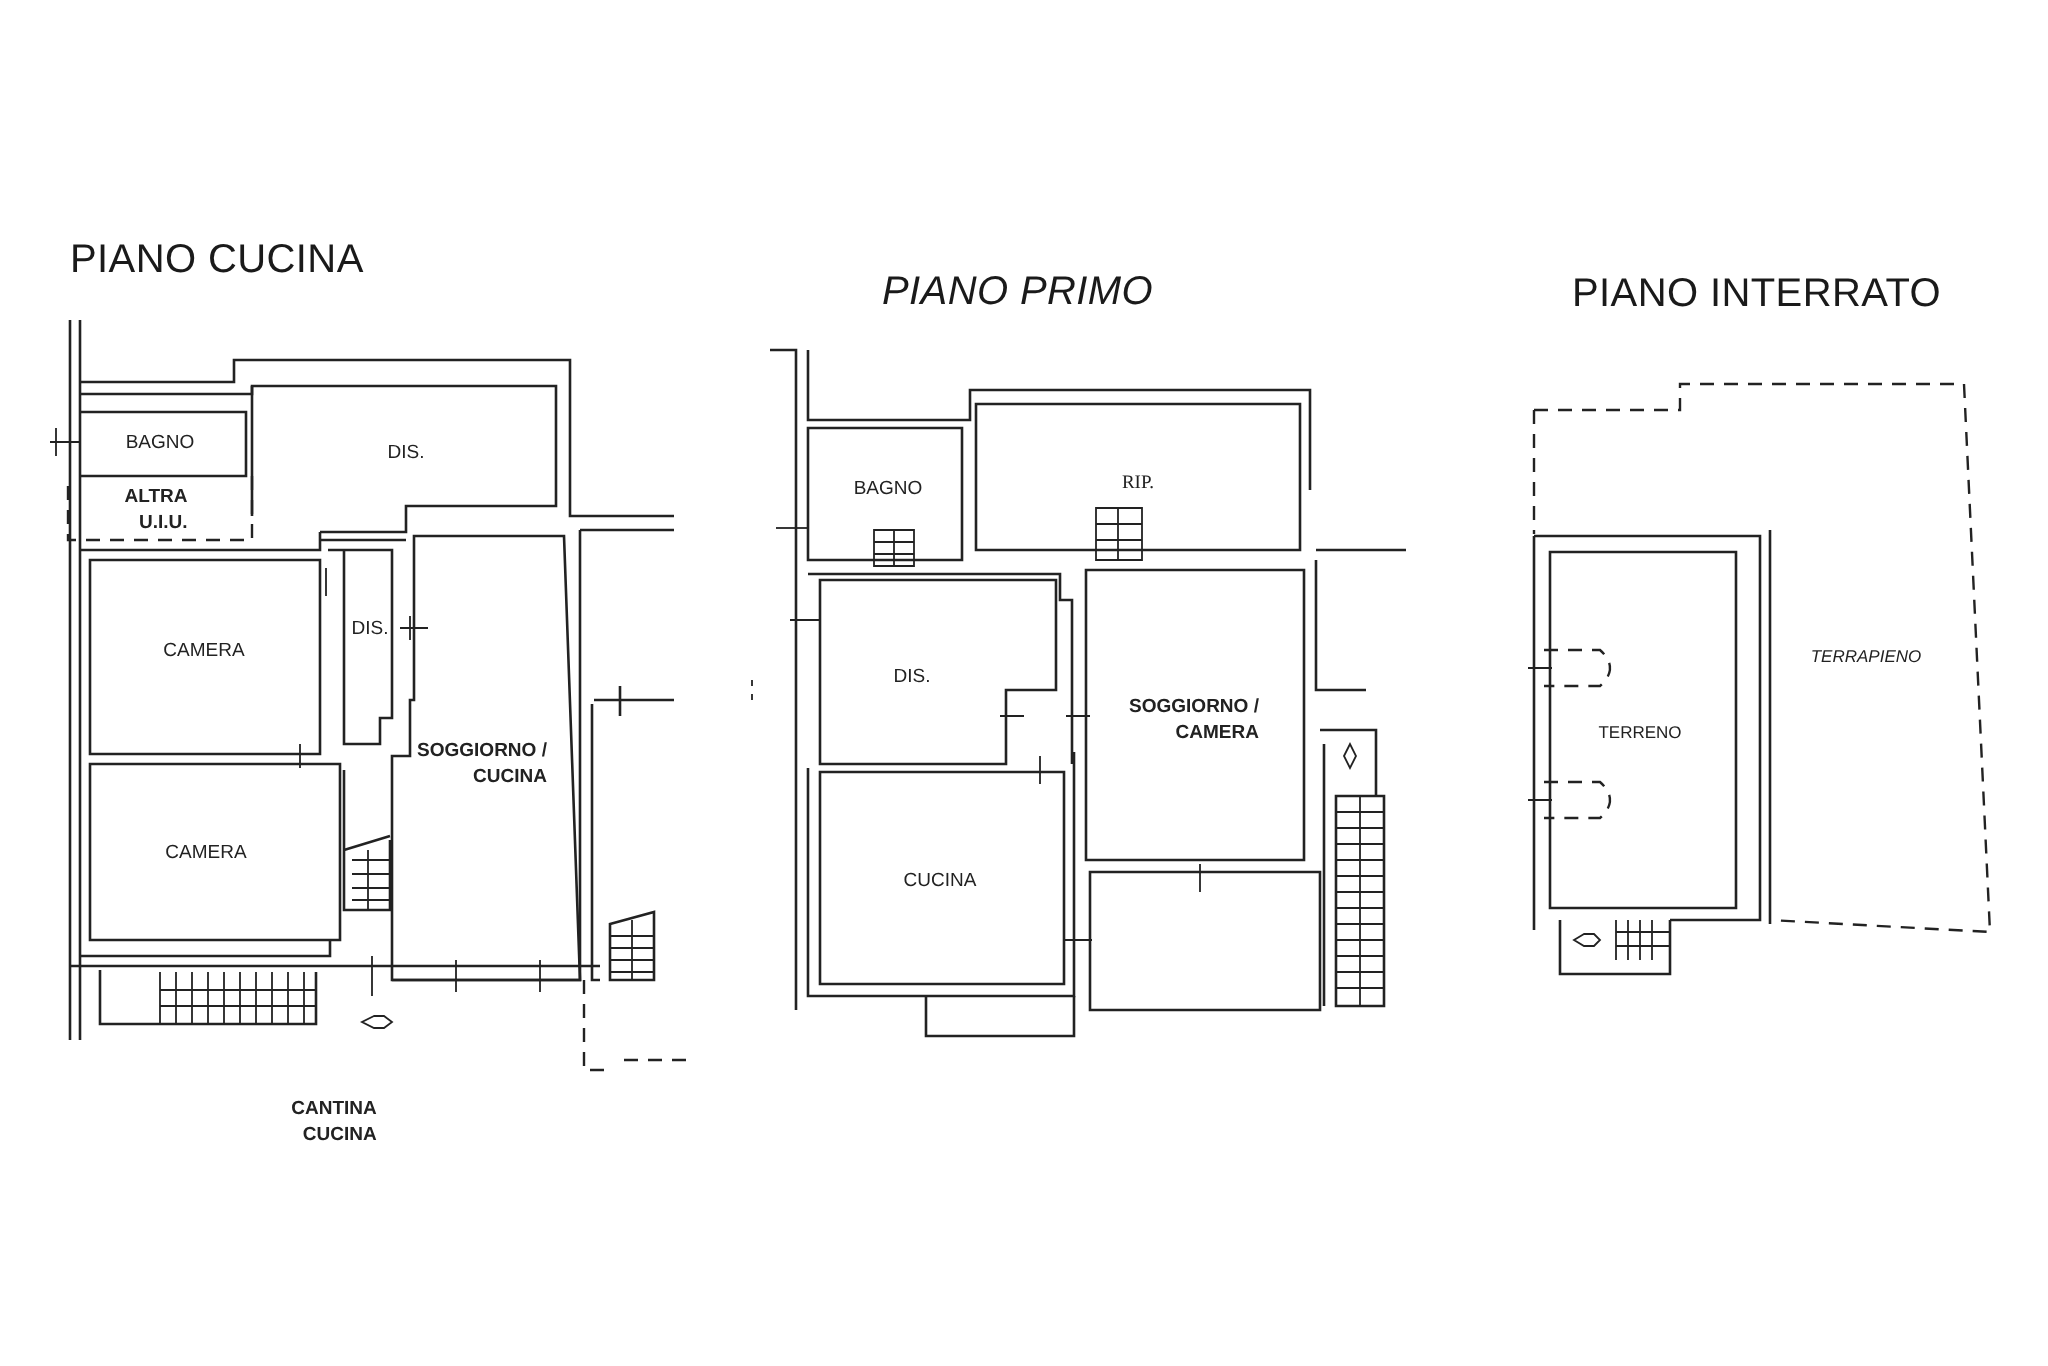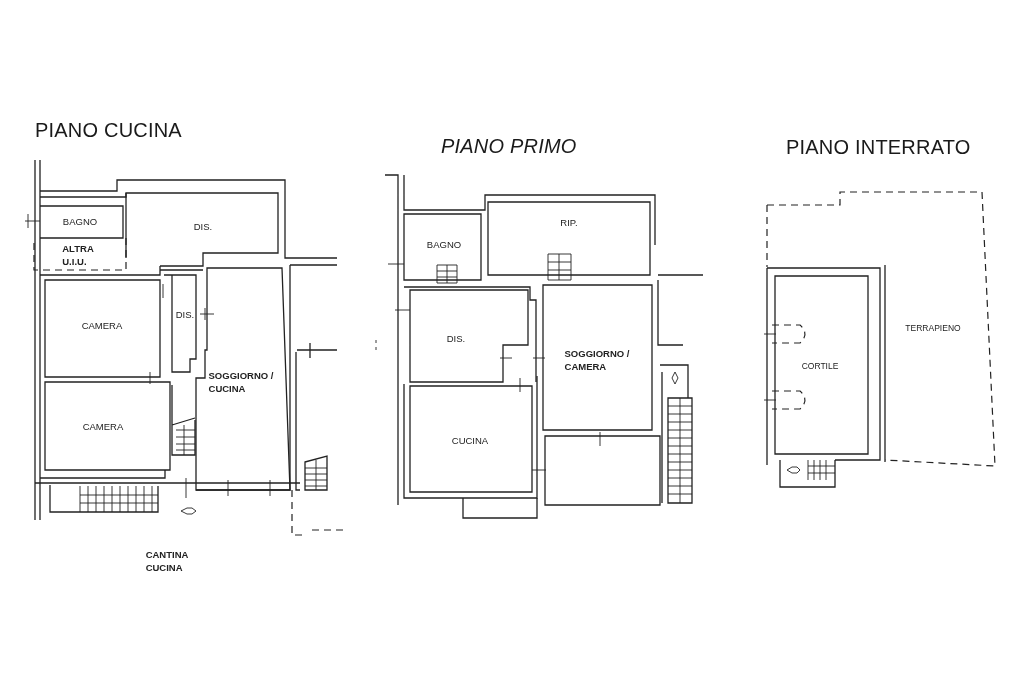--- a/index.html
+++ b/index.html
@@ -1,18 +1,18 @@
 <!DOCTYPE html>
 <html><head>
 <meta charset="utf-8">
 <style>
   html, body { margin:0; padding:0; background:#ffffff; }
   body { width:1024px; height:683px; position:relative; overflow:hidden; font-family:"Liberation Sans", sans-serif; color:#1a1a1a; }
   .title { position:absolute; font-size:20px; letter-spacing:0.2px; white-space:nowrap; color:#1a1a1a; }
-  .lbl { position:absolute; font-size:9.5px; white-space:nowrap; text-align:left; color:#222; line-height:13px; transform:translateX(-50%); }
+  .lbl { position:absolute; font-size:9.5px; white-space:nowrap; text-align:right; color:#222; line-height:13px; transform:translateX(-50%); }
   .lbl span { display:block;font-weight:bold; }
   svg.plan { position:absolute; left:0; top:0; width:1024px; height:683px; }
   svg.plan .w { stroke:#222; stroke-width:1.3; fill:none; }
   svg.plan .d { stroke:#222; stroke-width:1.2; fill:none; stroke-dasharray:7 5; }
   svg.plan .t { stroke:#222; stroke-width:0.9; fill:none; }
 </style>
 </head>
 <body>
 
 <svg class="plan" viewBox="0 0 1024 683">
@@ -121,22 +121,22 @@
   <span>SOGGIORNO /</span>
   <span>CUCINA</span>
 </div>
 <div class="lbl" style="left:103px; top:420px;">CAMERA</div>
 <div class="lbl" style="left:167px; top:548px;">
   <span>CANTINA</span>
   <span>CUCINA</span>
 </div>
 
 <div class="lbl" style="left:444px; top:238px;">BAGNO</div>
-<div class="lbl" style="left:569px; top:216px;">RIP.</div>
+<div class="lbl" style="left:569px; top:236px;font-family:Liberation Serif, serif;">RIP.</div>
 <div class="lbl" style="left:456px; top:332px;">DIS.</div>
 <div class="lbl" style="left:597px; top:347px;">
   <span>SOGGIORNO /</span>
   <span>CAMERA</span>
 </div>
 <div class="lbl" style="left:470px; top:434px;">CUCINA</div>
 
-<div class="lbl" style="left:820px; top:360px; font-size:8.5px;">CORTILE</div>
-<div class="lbl" style="left:933px; top:322px; font-size:8.5px;">TERRAPIENO</div>
+<div class="lbl" style="left:820px; top:360px; font-size:8.5px;">TERRENO</div>
+<div class="lbl" style="left:933px; top:322px; font-size:8.5px;font-style:italic;">TERRAPIENO</div>
 
 </body></html>

